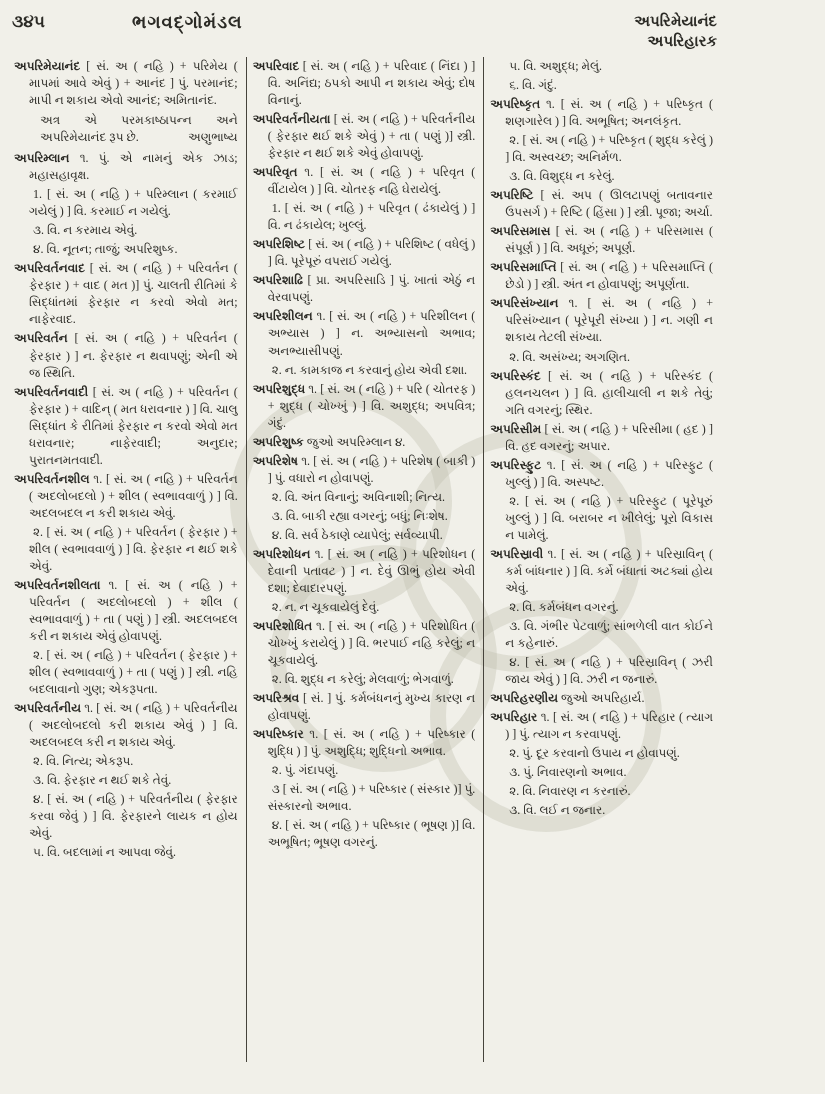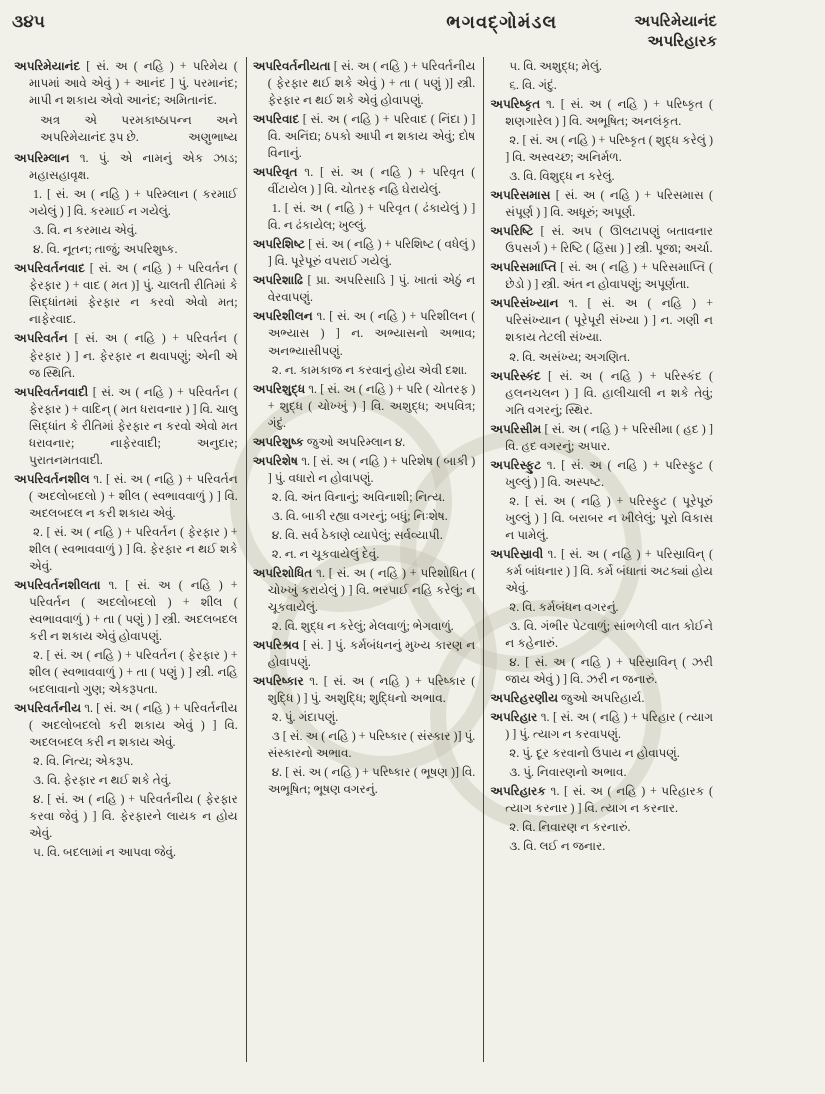--- a/index.html
+++ b/index.html
@@ -18,21 +18,21 @@
   .wm.w2{width:210px;height:210px;left:400px;top:430px;}
   .wm.w3{width:195px;height:195px;left:270px;top:545px;}
   .wm.w4{width:200px;height:200px;left:430px;top:600px;}
 
   .header{
     position:relative;z-index:2;
     display:flex;justify-content:space-between;align-items:flex-start;
     padding:12px 10px 2px 12px;
   }
   .pageno{font-weight:bold;font-size:17px;width:120px;}
-  .booktitle{font-weight:bold;font-size:18px;text-align:right;flex:1;letter-spacing:1px;font-family:Liberation Serif, serif;}
+  .booktitle{font-weight:bold;font-size:18px;text-align:left;flex:1;letter-spacing:1px;font-family:Liberation Serif, serif;}
   .guides{width:160px;text-align:right;font-weight:bold;font-size:15px;line-height:1.3;}
   .guides div{white-space:nowrap;}
 
   .cols{
     position:relative;z-index:1;
     display:flex;
     padding:4px 6px 0 8px;
   }
   .col{
     width:33.33%;
@@ -85,64 +85,64 @@
         <p class="blk sense">૨. [ સં. અ ( નહિ ) + પરિવર્તન ( ફેરફાર ) + શીલ ( સ્વભાવવાળું ) ] વિ. ફેરફાર ન થઈ શકે એવું.</p>
         <p class="blk entry"><span class="hw">અપરિવર્તનશીલતા</span> ૧. [ સં. અ ( નહિ ) + પરિવર્તન ( અદલોબદલો ) + શીલ ( સ્વભાવવાળું ) + તા ( પણું ) ] સ્ત્રી. અદલબદલ કરી ન શકાય એવું હોવાપણું.</p>
         <p class="blk sense">૨. [ સં. અ ( નહિ ) + પરિવર્તન ( ફેરફાર ) + શીલ ( સ્વભાવવાળું ) + તા ( પણું ) ] સ્ત્રી. નહિ બદલાવાનો ગુણ; એકરૂપતા.</p>
         <p class="blk entry"><span class="hw">અપરિવર્તનીય</span> ૧. [ સં. અ ( નહિ ) + પરિવર્તનીય ( અદલોબદલો કરી શકાય એવું ) ] વિ. અદલબદલ કરી ન શકાય એવું.</p>
         <p class="blk sense">૨. વિ. નિત્ય; એકરૂપ.</p>
         <p class="blk sense">૩. વિ. ફેરફાર ન થઈ શકે તેવું.</p>
         <p class="blk sense">૪. [ સં. અ ( નહિ ) + પરિવર્તનીય ( ફેરફાર કરવા જેવું ) ] વિ. ફેરફારને લાયક ન હોય એવું.</p>
         <p class="blk sense">૫. વિ. બદલામાં ન આપવા જેવું.</p>
       </div>
     <div class="col c2">
+        <p class="blk entry"><span class="hw">અપરિવાદ</span> [ સં. અ ( નહિ ) + પરિવાદ ( નિંદા ) ] વિ. અનિંદ્ય; ઠપકો આપી ન શકાય એવું; દોષ વિનાનું.</p>
         <p class="blk entry"><span class="hw">અપરિવર્તનીયતા</span> [ સં. અ ( નહિ ) + પરિવર્તનીય ( ફેરફાર થઈ શકે એવું ) + તા ( પણું )] સ્ત્રી. ફેરફાર ન થઈ શકે એવું હોવાપણું.</p>
-        <p class="blk entry"><span class="hw">અપરિવાદ</span> [ સં. અ ( નહિ ) + પરિવાદ ( નિંદા ) ] વિ. અનિંદ્ય; ઠપકો આપી ન શકાય એવું; દોષ વિનાનું.</p>
         <p class="blk entry"><span class="hw">અપરિવૃત</span> ૧. [ સં. અ ( નહિ ) + પરિવૃત ( વીંટાયેલ ) ] વિ. ચોતરફ નહિ ઘેરાયેલું.</p>
         <p class="blk sense">1. [ સં. અ ( નહિ ) + પરિવૃત ( ઢંકાયેલું ) ] વિ. ન ઢંકાયેલ; ખુલ્લું.</p>
         <p class="blk entry"><span class="hw">અપરિશિષ્ટ</span> [ સં. અ ( નહિ ) + પરિશિષ્ટ ( વધેલું ) ] વિ. પૂરેપૂરું વપરાઈ ગયેલું.</p>
         <p class="blk entry"><span class="hw">અપરિશાઢિ</span> [ પ્રા. અપરિસાડિ ] પું. ખાતાં એઠું ન વેરવાપણું.</p>
         <p class="blk entry"><span class="hw">અપરિશીલન</span> ૧. [ સં. અ ( નહિ ) + પરિશીલન ( અભ્યાસ ) ] ન. અભ્યાસનો અભાવ; અનભ્યાસીપણું.</p>
         <p class="blk sense">૨. ન. કામકાજ ન કરવાનું હોય એવી દશા.</p>
         <p class="blk entry"><span class="hw">અપરિશુદ્ધ</span> ૧. [ સં. અ ( નહિ ) + પરિ ( ચોતરફ ) + શુદ્ધ ( ચોખ્ખું ) ] વિ. અશુદ્ધ; અપવિત્ર; ગંદું.</p>
         <p class="blk entry"><span class="hw">અપરિશુષ્ક</span> જુઓ અપરિમ્લાન ૪.</p>
         <p class="blk entry"><span class="hw">અપરિશેષ</span> ૧. [ સં. અ ( નહિ ) + પરિશેષ ( બાકી ) ] પું. વધારો ન હોવાપણું.</p>
         <p class="blk sense">૨. વિ. અંત વિનાનું; અવિનાશી; નિત્ય.</p>
         <p class="blk sense">૩. વિ. બાકી રહ્યા વગરનું; બધું; નિઃશેષ.</p>
         <p class="blk sense">૪. વિ. સર્વ ઠેકાણે વ્યાપેલું; સર્વવ્યાપી.</p>
+        <p class="blk entry"><span class="hw">અપરિશોધન</span> ૧. [ સં. અ ( નહિ ) + પરિશોધન ( દેવાની પતાવટ ) ] ન. દેવું ઊભું હોય એવી દશા; દેવાદારપણું.</p>
         <p class="blk sense">૨. ન. ન ચૂકવાયેલું દેવું.</p>
         <p class="blk entry"><span class="hw">અપરિશોધિત</span> ૧. [ સં. અ ( નહિ ) + પરિશોધિત ( ચોખ્ખું કરાયેલું ) ] વિ. ભરપાઈ નહિ કરેલું; ન ચૂકવાયેલું.</p>
         <p class="blk sense">૨. વિ. શુદ્ધ ન કરેલું; મેલવાળું; ભેગવાળું.</p>
         <p class="blk entry"><span class="hw">અપરિશ્રવ</span> [ સં. ] પું. કર્મબંધનનું મુખ્ય કારણ ન હોવાપણું.</p>
         <p class="blk entry"><span class="hw">અપરિષ્કાર</span> ૧. [ સં. અ ( નહિ ) + પરિષ્કાર ( શુદ્ધિ ) ] પું. અશુદ્ધિ; શુદ્ધિનો અભાવ.</p>
         <p class="blk sense">૨. પું. ગંદાપણું.</p>
         <p class="blk sense">૩ [ સં. અ ( નહિ ) + પરિષ્કાર ( સંસ્કાર )] પું. સંસ્કારનો અભાવ.</p>
         <p class="blk sense">૪. [ સં. અ ( નહિ ) + પરિષ્કાર ( ભૂષણ )] વિ. અભૂષિત; ભૂષણ વગરનું.</p>
       </div>
     <div class="col c3">
         <p class="blk sense">૫. વિ. અશુદ્ધ; મેલું.</p>
         <p class="blk sense">૬. વિ. ગંદું.</p>
         <p class="blk entry"><span class="hw">અપરિષ્કૃત</span> ૧. [ સં. અ ( નહિ ) + પરિષ્કૃત ( શણગારેલ ) ] વિ. અભૂષિત; અનલંકૃત.</p>
         <p class="blk sense">૨. [ સં. અ ( નહિ ) + પરિષ્કૃત ( શુદ્ધ કરેલું ) ] વિ. અસ્વચ્છ; અનિર્મળ.</p>
         <p class="blk sense">૩. વિ. વિશુદ્ધ ન કરેલું.</p>
+        <p class="blk entry"><span class="hw">અપરિષ્ટિ</span> [ સં. અપ ( ઊલટાપણું બતાવનાર ઉપસર્ગ ) + રિષ્ટિ ( હિંસા ) ] સ્ત્રી. પૂજા; અર્ચા.</p>
         <p class="blk entry"><span class="hw">અપરિસમાસ</span> [ સં. અ ( નહિ ) + પરિસમાસ ( સંપૂર્ણ ) ] વિ. અધૂરું; અપૂર્ણ.</p>
-        <p class="blk entry"><span class="hw">અપરિષ્ટિ</span> [ સં. અપ ( ઊલટાપણું બતાવનાર ઉપસર્ગ ) + રિષ્ટિ ( હિંસા ) ] સ્ત્રી. પૂજા; અર્ચા.</p>
         <p class="blk entry"><span class="hw">અપરિસમાપ્તિ</span> [ સં. અ ( નહિ ) + પરિસમાપ્તિ ( છેડો ) ] સ્ત્રી. અંત ન હોવાપણું; અપૂર્ણતા.</p>
         <p class="blk entry"><span class="hw">અપરિસંખ્યાન</span> ૧. [ સં. અ ( નહિ ) + પરિસંખ્યાન ( પૂરેપૂરી સંખ્યા ) ] ન. ગણી ન શકાય તેટલી સંખ્યા.</p>
         <p class="blk sense">૨. વિ. અસંખ્ય; અગણિત.</p>
         <p class="blk entry"><span class="hw">અપરિસ્કંદ</span> [ સં. અ ( નહિ ) + પરિસ્કંદ ( હલનચલન ) ] વિ. હાલીચાલી ન શકે તેવું; ગતિ વગરનું; સ્થિર.</p>
         <p class="blk entry"><span class="hw">અપરિસીમ</span> [ સં. અ ( નહિ ) + પરિસીમા ( હદ ) ] વિ. હદ વગરનું; અપાર.</p>
         <p class="blk entry"><span class="hw">અપરિસ્ફુટ</span> ૧. [ સં. અ ( નહિ ) + પરિસ્ફુટ ( ખુલ્લું ) ] વિ. અસ્પષ્ટ.</p>
         <p class="blk sense">૨. [ સં. અ ( નહિ ) + પરિસ્ફુટ ( પૂરેપૂરું ખુલ્લું ) ] વિ. બરાબર ન ખીલેલું; પૂરો વિકાસ ન પામેલું.</p>
         <p class="blk entry"><span class="hw">અપરિસ્રાવી</span> ૧. [ સં. અ ( નહિ ) + પરિસ્રાવિન્ ( કર્મ બાંધનાર ) ] વિ. કર્મે બંધાતાં અટક્યાં હોય એવું.</p>
         <p class="blk sense">૨. વિ. કર્મબંધન વગરનું.</p>
         <p class="blk sense">૩. વિ. ગંભીર પેટવાળું; સાંભળેલી વાત કોઈને ન કહેનારું.</p>
         <p class="blk sense">૪. [ સં. અ ( નહિ ) + પરિસ્રાવિન્ ( ઝરી જાય એવું ) ] વિ. ઝરી ન જનારું.</p>
         <p class="blk entry"><span class="hw">અપરિહરણીય</span> જુઓ અપરિહાર્ય.</p>
         <p class="blk entry"><span class="hw">અપરિહાર</span> ૧. [ સં. અ ( નહિ ) + પરિહાર ( ત્યાગ ) ] પું. ત્યાગ ન કરવાપણું.</p>
         <p class="blk sense">૨. પું. દૂર કરવાનો ઉપાય ન હોવાપણું.</p>
         <p class="blk sense">૩. પું. નિવારણનો અભાવ.</p>
-        <p class="blk entry"><span class="hw">અપરિહારક</span> ૧. [ સં. અ ( નહિ ) + પરિહારક ( ત્યાગ કરનાર ) ] વિ. ત્યાગ ન કરનાર.</p>
         <p class="blk sense">૨. વિ. નિવારણ ન કરનારું.</p>
         <p class="blk sense">૩. વિ. લઈ ન જનાર.</p>
       </div>
   </div>
 </div>
 
 </body></html>

